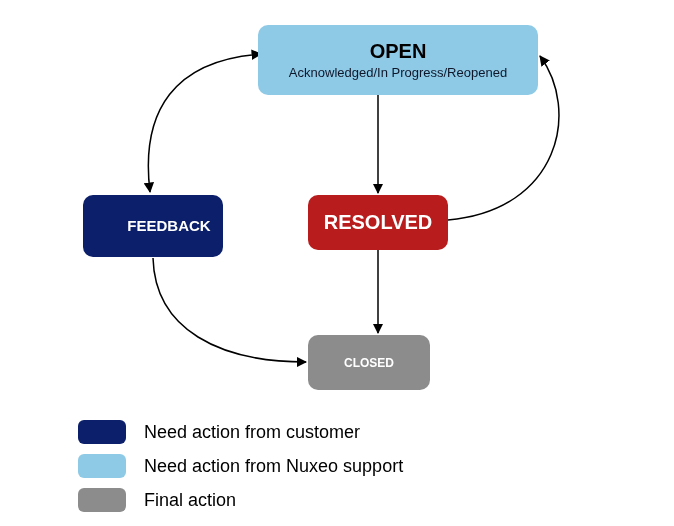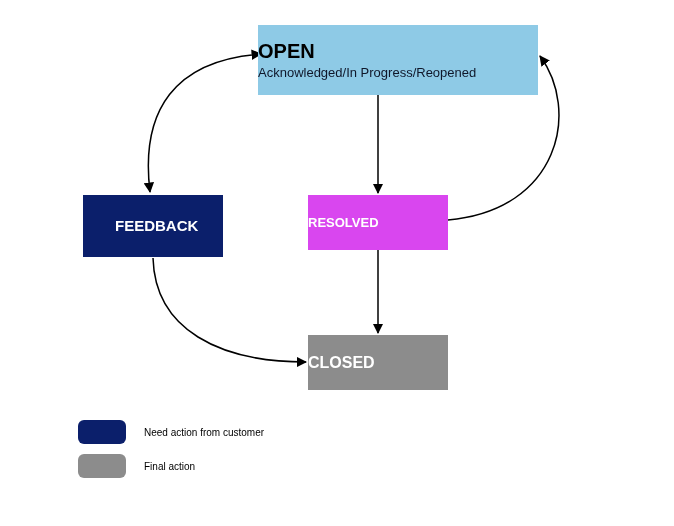--- a/index.html
+++ b/index.html
@@ -6,24 +6,24 @@
     margin: 0;
     padding: 0;
     font-family: Arial, Helvetica, sans-serif;
     background: #fff;
     width: 674px;
     height: 526px;
     position: relative;
   }
   .node {
     position: absolute;
-    border-radius: 0;
+    border-radius: 10px;
     display: flex;
     flex-direction: column;
-    align-items: flex-start;
+    align-items: center;
     justify-content: center;
     box-sizing: border-box;
   }
   .node-open {
     background: #8ecae6;
     left: 258px;
     top: 25px;
     width: 280px;
     height: 70px;
   }
@@ -44,38 +44,38 @@
     width: 140px;
     height: 62px;
     color: #fff;
     font-weight: bold;
     font-size: 15px;
     text-align: center;
     line-height: 1.2;
     padding-left: 32px;
   }
   .node-resolved {
-    background: #d946ef;
+    background: #b91c1c;
     left: 308px;
     top: 195px;
     width: 140px;
     height: 55px;
     color: #fff;
     font-weight: bold;
-    font-size: 13px;
+    font-size: 20px;
   }
   .node-closed {
     background: #8c8c8c;
     left: 308px;
     top: 335px;
-    width: 140px;
+    width: 122px;
     height: 55px;
     color: #fff;
     font-weight: bold;
-    font-size: 16px;
+    font-size: 12px;
   }
   svg.arrows {
     position: absolute;
     left: 0;
     top: 0;
     width: 674px;
     height: 420px;
     pointer-events: none;
   }
   .legend {
@@ -91,21 +91,21 @@
   .legend-swatch {
     width: 48px;
     height: 24px;
     border-radius: 6px;
     margin-right: 18px;
   }
   .sw-dark { background: #0b1f6b; }
   .sw-light { background: #8ecae6; }
   .sw-gray { background: #8c8c8c; }
   .legend-label {
-    font-size: 10px;
+    font-size: 18px;
     color: #000;
   }
 </style>
 </head>
 <body>
 
 <svg class="arrows">
   <defs>
     <marker id="arrow" viewBox="0 0 10 10" refX="9" refY="5" markerWidth="7" markerHeight="7" orient="auto-start-reverse">
       <path d="M 0 0 L 10 5 L 0 10 z" fill="#000"></path>
@@ -139,16 +139,20 @@
 <div class="node node-closed">
   <div>CLOSED</div>
 </div>
 
 <div class="legend">
   <div class="legend-row">
     <div class="legend-swatch sw-dark"></div>
     <div class="legend-label">Need action from customer</div>
   </div>
   <div class="legend-row">
+    <div class="legend-swatch sw-light"></div>
+    <div class="legend-label">Need action from Nuxeo support</div>
+  </div>
+  <div class="legend-row">
     <div class="legend-swatch sw-gray"></div>
     <div class="legend-label">Final action</div>
   </div>
 </div>
 
 </body></html>

